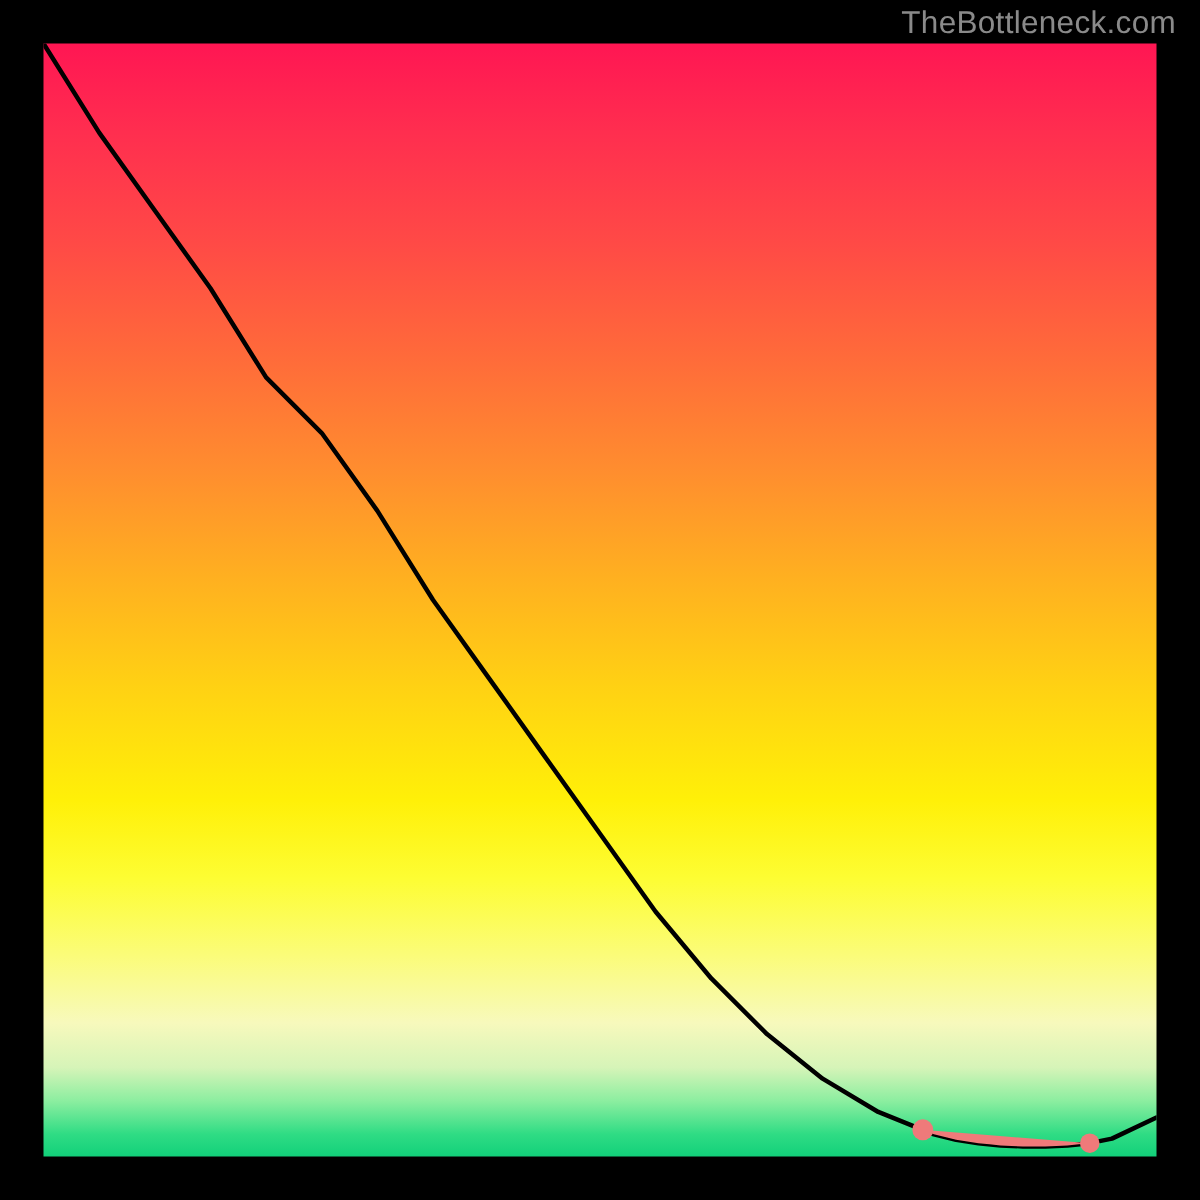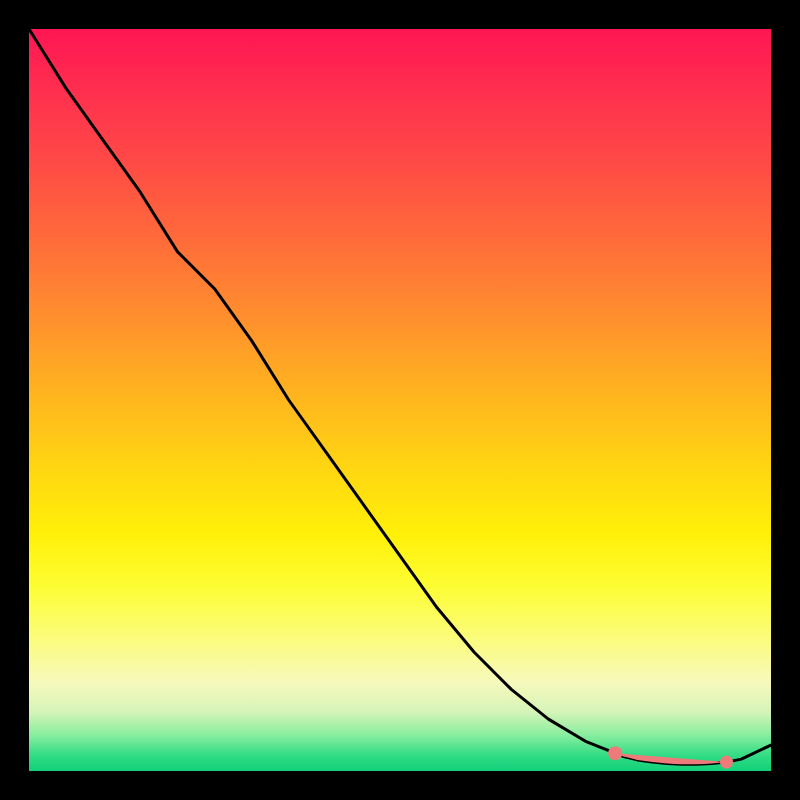--- a/index.html
+++ b/index.html
@@ -73,20 +73,21 @@
   }
   .marker-pill {
     fill: #ef7a7a;
     stroke: none;
   }
 </style>
 </head>
 <body>
 
 <div class="frame">
+  <div class="watermark">TheBottleneck.com</div>
 
   <div class="plot">
     <svg class="overlay" viewBox="0 0 742 742" preserveAspectRatio="none">
       <path id="curve" class="line-path" d="M0.0 0.0 L37.1 59.4 L74.2 111.3 L111.3 163.2 L148.4 222.6 L185.5 259.7 L222.6 311.6 L259.7 371.0 L296.8 422.9 L333.9 474.9 L371.0 526.8 L408.1 578.8 L445.2 623.3 L482.3 660.4 L519.4 690.1 L556.5 712.3 L593.6 727.2 L608.4 730.9 L623.3 733.1 L638.1 734.6 L653.0 735.3 L667.8 735.3 L682.6 734.6 L697.5 733.1 L712.3 730.1 L742.0 716.0"></path>
       <g id="markers">
           <path d="M586.2 724.2 L593.6 727.2 L601.0 729.0 L608.4 730.9 L615.9 732.0 L623.3 733.1 L630.7 733.8 L638.1 734.6 L645.5 735.0 L653.0 735.3 L660.4 735.3 L667.8 735.3 L675.2 735.0 L682.6 734.6 L690.1 733.8 L697.5 733.1" class="marker-pill" stroke="#ef7a7a" stroke-width="11" stroke-linecap="round" fill="none" stroke-dasharray="12 7"></path>
           <circle cx="586.2" cy="724.2" r="7" class="marker"></circle>
           <circle cx="697.5" cy="733.1" r="6.5" class="marker"></circle>
         </g>
     </svg>

